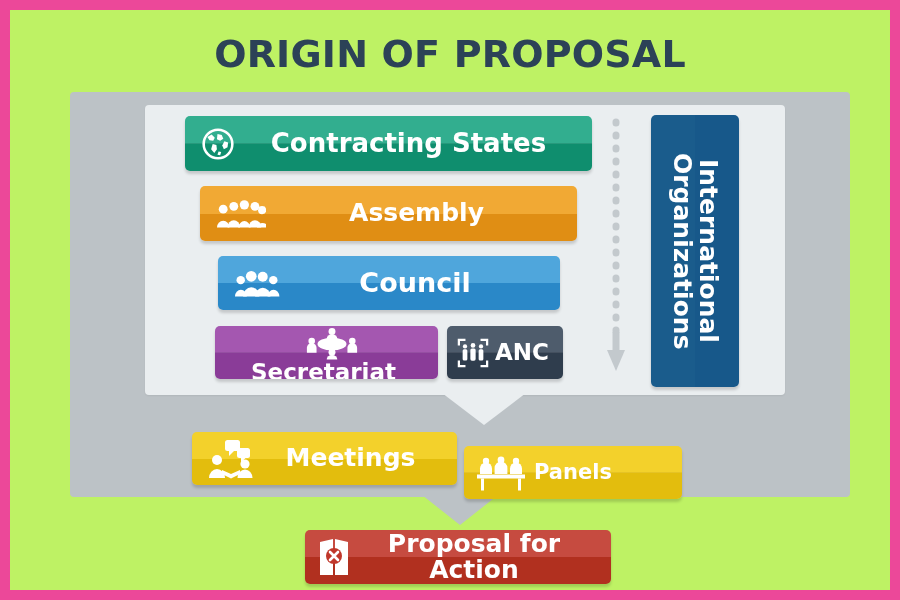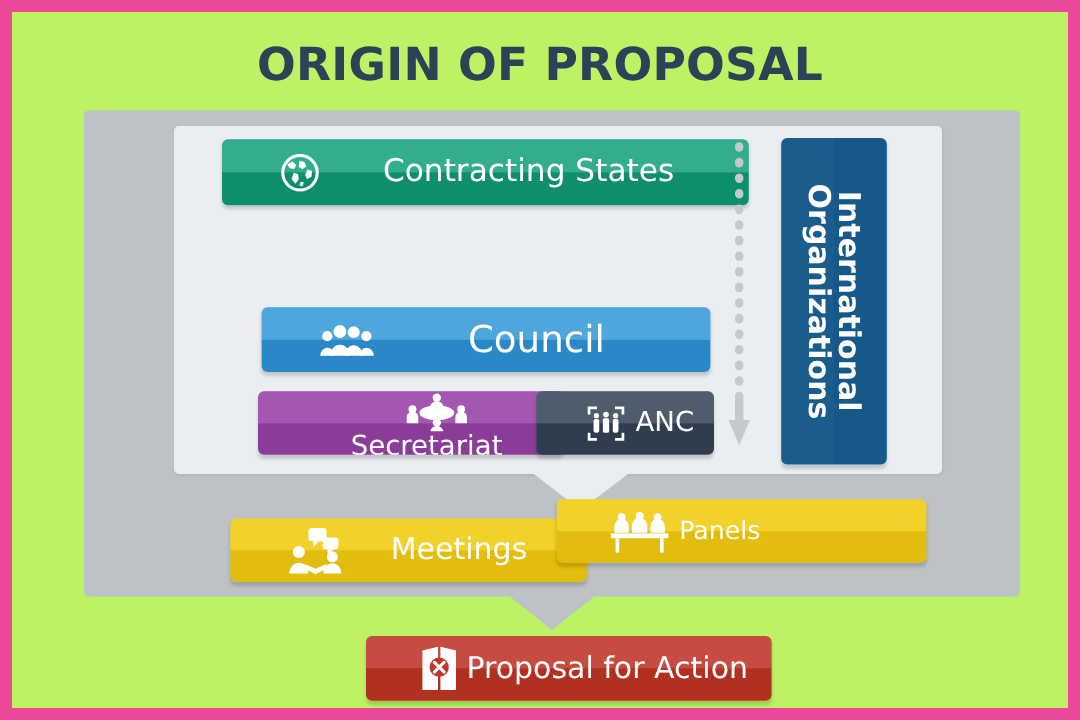--- a/index.html
+++ b/index.html
@@ -70,23 +70,22 @@
   }
 
   
   .bar{
     position:absolute;
     display:flex;
     align-items:center;
     border-radius:5px;
     box-shadow:0 3px 3px rgba(0,0,0,0.16);
     color:#ffffff;
-    font-weight:normal;
+    font-weight:bold;
     overflow:hidden;
-    padding-left:32px;
   }
   .bar .sheen{
     position:absolute;left:0;right:0;top:0;height:50%;
     background:rgba(255,255,255,0.10);
     pointer-events:none;
   }
   .bar .ico{
     flex:0 0 auto;
     display:flex;align-items:center;justify-content:center;
     margin-left:16px;
@@ -103,21 +102,21 @@
   #bar-contracting{ left:175px; top:106px; width:407px; height:55px;
      background:linear-gradient(to bottom,#1ba583 0%,#1ba583 50%,#0f8e6e 50%,#0f8e6e 100%); }
   #bar-contracting .lbl{ font-size:26px; }
 
   #bar-assembly{ left:190px; top:176px; width:377px; height:55px;
      background:linear-gradient(to bottom,#f0a01e 0%,#f0a01e 50%,#e08e14 50%,#e08e14 100%); }
   #bar-assembly .lbl{ font-size:25px; }
 
   #bar-council{ left:208px; top:246px; width:342px; height:54px;
      background:linear-gradient(to bottom,#3b9cd9 0%,#3b9cd9 50%,#2a88c8 50%,#2a88c8 100%); }
-  #bar-council .lbl{ font-size:31px;text-align:center; }
+  #bar-council .lbl{ font-size:27px;text-align:center; }
 
   #bar-secretariat{ left:205px; top:316px; width:223px; height:53px;
      background:linear-gradient(to bottom,#9a45a8 0%,#9a45a8 50%,#8a3c98 50%,#8a3c98 100%);flex-direction:column; }
   #bar-secretariat .lbl{ font-size:23px; padding-right:6px; }
   #bar-secretariat .ico{ margin-left:10px; }
 
   #bar-anc{ left:437px; top:316px; width:116px; height:53px;
      background:linear-gradient(to bottom,#3a4a5c 0%,#3a4a5c 50%,#2f3d4d 50%,#2f3d4d 100%);justify-content:space-between; }
   #bar-anc .lbl{ font-size:23px; padding-right:8px; }
   #bar-anc .ico{ margin-left:10px; }
@@ -148,21 +147,21 @@
     position:absolute;
     left:597px; top:108px;
     width:18px; height:255px;
   }
 
   
   #bar-meetings{ left:182px; top:422px; width:265px; height:53px;
      background:linear-gradient(to bottom,#f2cc14 0%,#f2cc14 50%,#e3bd0d 50%,#e3bd0d 100%); }
   #bar-meetings .lbl{ font-size:25px; }
 
-  #bar-panels{ left:454px; top:406px; width:276px; height:53px;
+  #bar-panels{ left:454px; top:436px; width:218px; height:53px;
      background:linear-gradient(to bottom,#f2cc14 0%,#f2cc14 50%,#e3bd0d 50%,#e3bd0d 100%);justify-content:center; }
   #bar-panels .lbl{ font-size:21px; text-align:left; padding-left:8px; }
   #bar-panels .ico{ margin-left:12px; }
 
   
   #bar-proposal{
     left:295px; top:520px; width:306px; height:54px;
     background:linear-gradient(to bottom,#c0372b 0%,#c0372b 50%,#b1301f 50%,#b1301f 100%);
   }
   #bar-proposal .lbl{ font-size:25px; padding-right:14px; }
@@ -191,20 +190,38 @@
         <path d="M10 7 L13 10 L11.5 13 L8 12.5 L6 9.5 Z" fill="#fff"></path>
         <path d="M15.5 6.5 L19.5 7.5 L21 11 L18 13 L15 11.5 Z" fill="#fff"></path>
         <path d="M22 13.5 L25.5 14.5 L25 19 L21.5 21 L20 17.5 Z" fill="#fff"></path>
         <path d="M11 16 L14.5 17 L15 21 L12.5 24.5 L9.5 21 Z" fill="#fff"></path>
         <path d="M16.5 23 L19 23.5 L18 26.5 L15.5 26 Z" fill="#fff"></path>
       </svg>
     </span>
     <span class="lbl">Contracting States</span>
   </div>
 
+  <div class="bar" id="bar-assembly">
+    <div class="sheen"></div>
+    <span class="ico">
+      <svg width="50" height="32" viewBox="0 0 52 32">
+        <circle cx="7.5" cy="11" r="4.6" fill="#fff"></circle>
+          <path d="M1 30 a6.5 7 0 0 1 13 0 z" fill="#fff"></path>
+        <circle cx="18.5" cy="8" r="4.6" fill="#fff"></circle>
+          <path d="M12 30 a6.5 7.6 0 0 1 13 0 z" fill="#fff"></path>
+        <circle cx="29.5" cy="6.5" r="4.8" fill="#fff"></circle>
+          <path d="M23 30 a6.6 8 0 0 1 13 0 z" fill="#fff"></path>
+        <circle cx="40.5" cy="8" r="4.6" fill="#fff"></circle>
+          <path d="M34 30 a6.5 7.6 0 0 1 13 0 z" fill="#fff"></path>
+        <circle cx="48" cy="12" r="4.2" fill="#fff"></circle>
+          <path d="M42.5 30 a6 6.6 0 0 1 11.5 0 z" fill="#fff"></path>
+      </svg>
+    </span>
+    <span class="lbl">Assembly</span>
+  </div>
 
   <div class="bar" id="bar-council">
     <div class="sheen"></div>
     <span class="ico">
       <svg width="46" height="32" viewBox="0 0 48 32">
         <circle cx="7" cy="13" r="4.4" fill="#fff"></circle>
           <path d="M1 30 a6.2 7 0 0 1 12.4 0 z" fill="#fff"></path>
         <circle cx="18" cy="9" r="5.6" fill="#fff"></circle>
           <path d="M9.5 30 a8.5 9.5 0 0 1 17 0 z" fill="#fff"></path>
         <circle cx="30" cy="9.5" r="5.2" fill="#fff"></circle>

